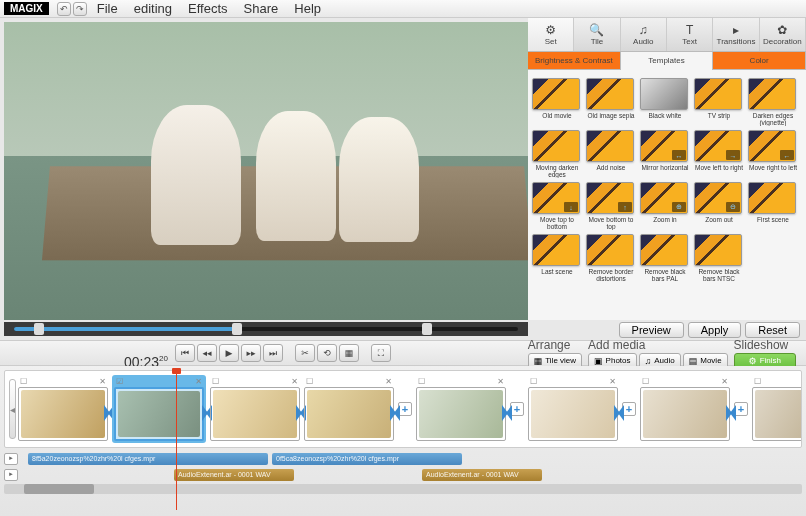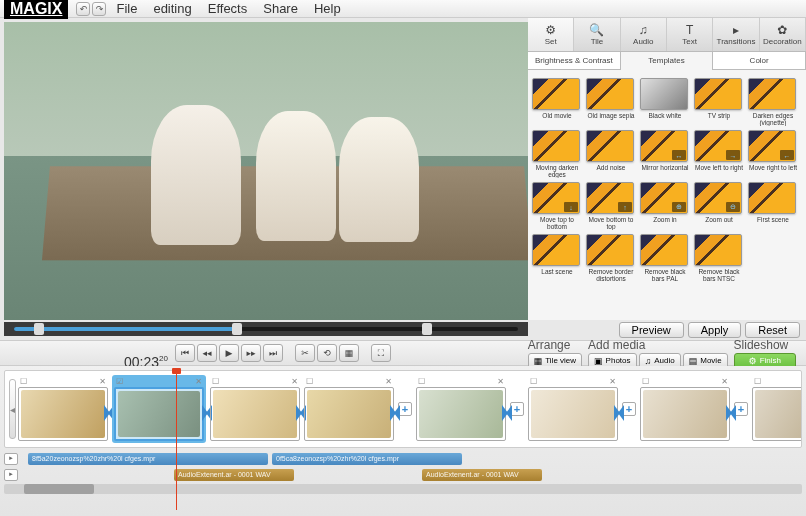--- a/index.html
+++ b/index.html
@@ -1,19 +1,19 @@
 <!DOCTYPE html>
 <html><head>
 <meta charset="utf-8">
 <style>
 * { margin: 0; padding: 0; box-sizing: border-box; font-family: Arial, sans-serif; }
 body { width: 806px; height: 516px; background: #e8e8e8; overflow: hidden; font-size: 9px; }
 
 .menubar { height: 18px; background: linear-gradient(#fafafa,#e8e8e8); display: flex; align-items: center; padding: 0 4px; border-bottom: 1px solid #ccc; }
-.logo { background: #000; color: #fff; font-weight: bold; font-size: 16px; padding: 1px 6px; margin-right: 8px; text-decoration: underline; }
+.logo { background: #000; color: #fff; font-weight: bold; font-size: 10px; padding: 1px 6px; margin-right: 8px; }
 .menubar .hist { width: 14px; height: 14px; border: 1px solid #aaa; border-radius: 3px; margin-right: 2px; background: linear-gradient(#fff,#ddd); display: flex; align-items: center; justify-content: center; font-size: 9px; color: #555; }
 .menubar .menu { padding: 0 8px; font-size: 13px; color: #333; cursor: default; }
 
 .upper { height: 322px; display: flex; }
 
 .preview-col { width: 528px; display: flex; flex-direction: column; padding: 4px 0 4px 4px; }
 .preview { flex: 1; background: #222; position: relative; overflow: hidden; }
 .preview .sky { position: absolute; top: 0; left: 0; right: 0; height: 45%; background: linear-gradient(#a8bfa8,#b8c8b8); }
 .preview .water { position: absolute; top: 45%; left: 0; right: 0; bottom: 0; background: linear-gradient(#7a9585,#6a8575); }
 .preview .dock { position: absolute; top: 48%; left: 8%; right: 0; height: 32%; background: linear-gradient(#9a8a72,#7a6a52); transform: perspective(400px) rotateX(8deg); }
@@ -24,21 +24,21 @@
 .scrubber { height: 14px; background: #3a3a3a; position: relative; margin-top: 2px; }
 .scrubber .track { position: absolute; top: 5px; left: 10px; right: 10px; height: 4px; background: #1a1a1a; border-radius: 2px; }
 .scrubber .fill { position: absolute; top: 5px; left: 10px; width: 220px; height: 4px; background: #4a9fd8; border-radius: 2px; }
 .scrubber .knob { position: absolute; top: 1px; width: 10px; height: 12px; background: #ddd; border-radius: 2px; }
 
 .panel-col { width: 278px; background: #e0e0e0; display: flex; flex-direction: column; }
 .cat-tabs { height: 34px; display: flex; background: linear-gradient(#f0f0f0,#d8d8d8); border-bottom: 1px solid #bbb; }
 .cat-tab { flex: 1; display: flex; flex-direction: column; align-items: center; justify-content: center; border-right: 1px solid #ccc; font-size: 8px; color: #444; cursor: default; }
 .cat-tab.active { background: linear-gradient(#fafafa,#e8e8e8); }
 .cat-tab .ic { font-size: 12px; height: 14px; }
-.sub-tabs { height: 18px; display: flex; background: #ffffff; }
+.sub-tabs { height: 18px; display: flex; background: #f97316; }
 .sub-tab { flex: 1; text-align: center; line-height: 18px; font-size: 8px; color: #444; border-right: 1px solid #bbb; border-bottom: 1px solid #bbb; }
 .sub-tab.active { background: #f5f5f5; border-bottom: none; }
 .thumbs { flex: 1; background: #f5f5f5; padding: 6px 2px; overflow: auto; }
 .trow { display: flex; flex-wrap: wrap; }
 .th { width: 50px; margin: 2px; text-align: center; }
 .th .img { width: 48px; height: 32px; background: linear-gradient(135deg,#2a2a4a 20%,#f0a020 20%,#f0a020 40%,#4a3020 40%,#4a3020 45%,#f8b020 45%); border: 1px solid #999; border-radius: 2px; box-shadow: 0 1px 2px rgba(0,0,0,.2); position: relative; }
 .th .img.bw { background: linear-gradient(135deg,#e0e0e0,#808080); }
 .th .img .ov { position: absolute; bottom: 1px; right: 1px; width: 14px; height: 10px; background: rgba(0,0,0,.5); border-radius: 1px; display: flex; align-items: center; justify-content: center; color: #8cf; font-size: 7px; }
 .th .lbl { font-size: 6.5px; color: #333; line-height: 1.1; margin-top: 2px; height: 14px; overflow: hidden; }
 .apply-row { height: 20px; display: flex; justify-content: flex-end; align-items: center; padding: 0 6px; gap: 4px; background: #e8e8e8; }

